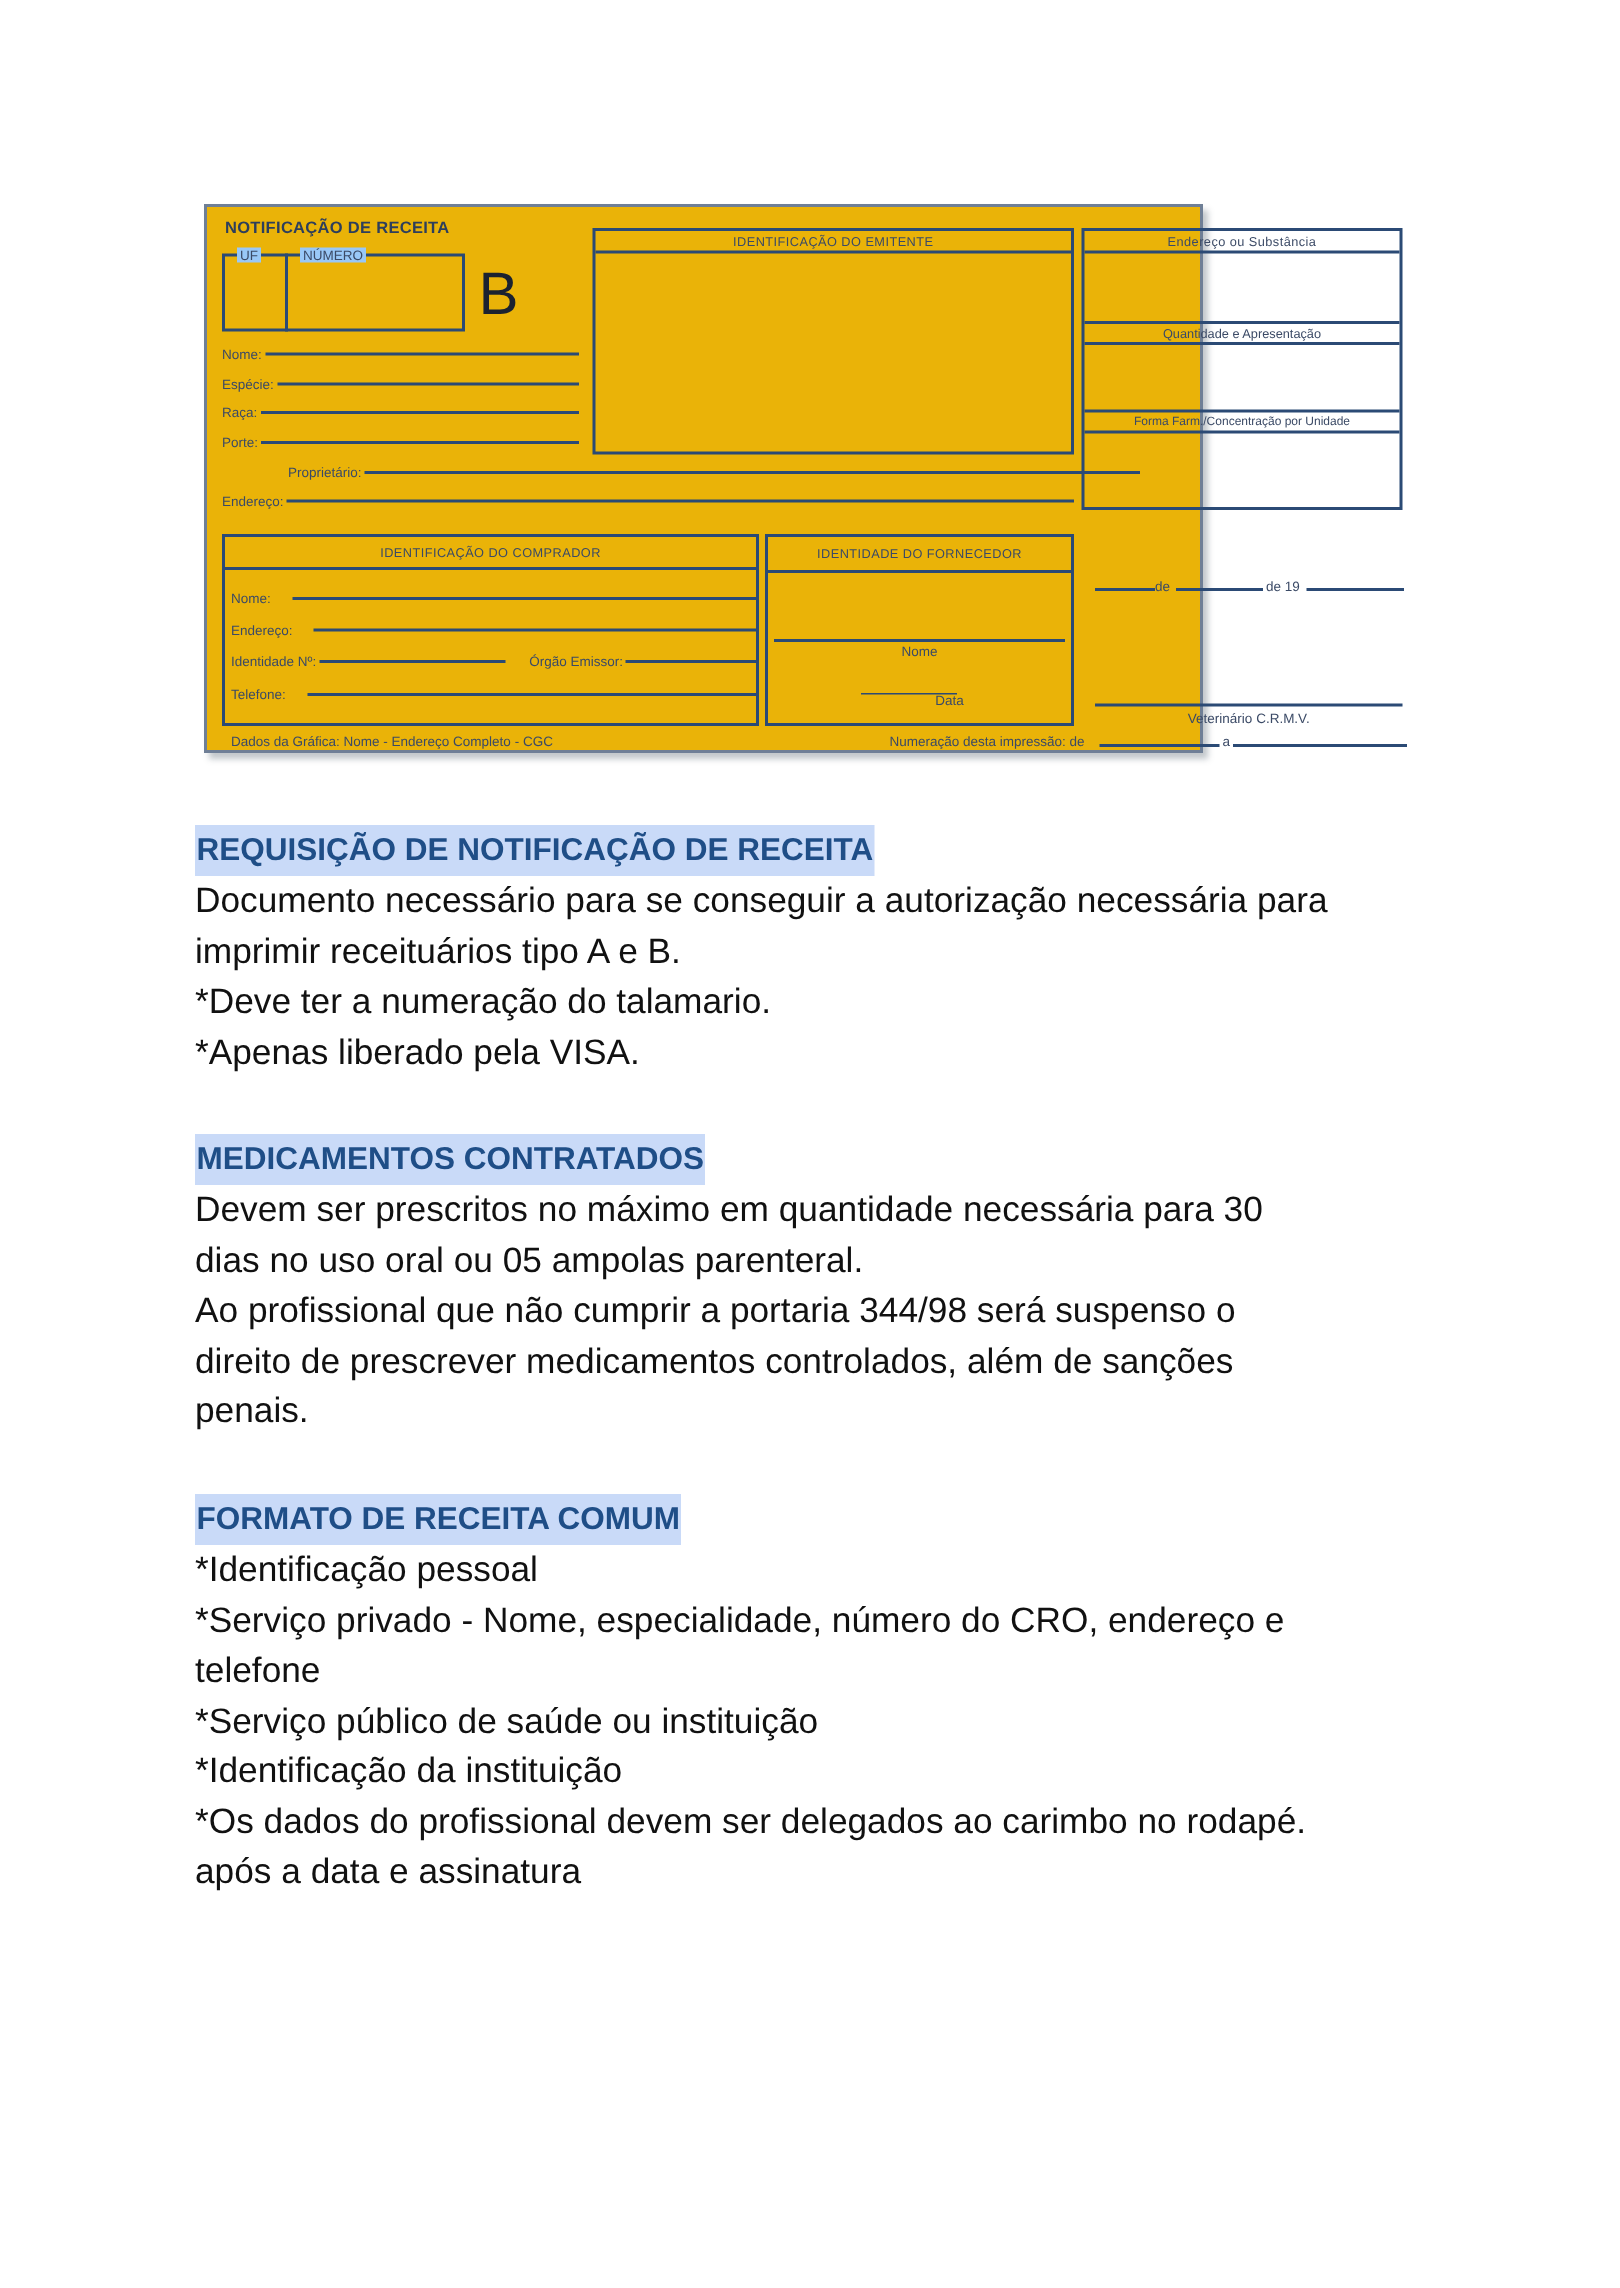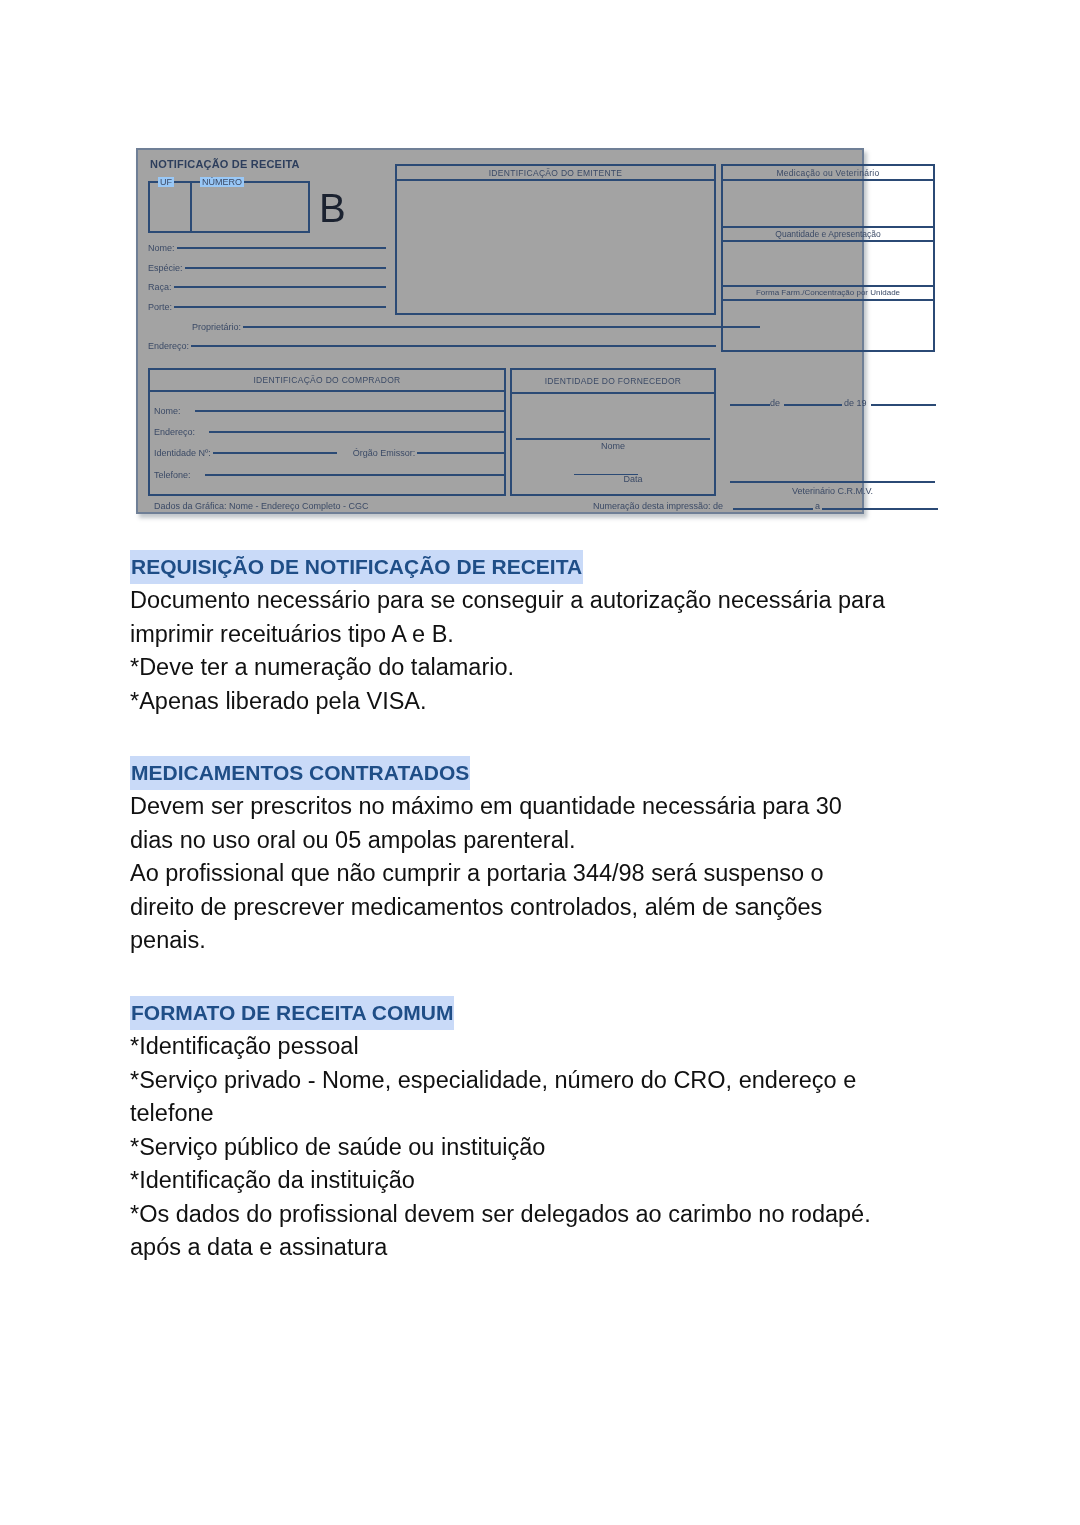--- a/index.html
+++ b/index.html
@@ -1,21 +1,21 @@
 <!DOCTYPE html>
 <html><head>
 <meta charset="utf-8">
 <style>
   html, body { margin: 0; padding: 0; background: #ffffff; }
   body { width: 1080px; height: 1525px; position: relative; overflow: hidden; font-family: "Liberation Sans", sans-serif; }
 
   
   .form {
-    position: absolute; left: 136px; top: 148px; width: 728px; height: 366px;
-    background: #a3a3a3; border: 2px solid #6f7f96; box-sizing: border-box;
+    position: absolute; left: 136px; top: 136px; width: 666px; height: 366px;
+    background: #eab308; border: 2px solid #6f7f96; box-sizing: border-box;
     box-shadow: 3px 4px 4px rgba(120,130,140,0.45);
     color: #2a3650;
   }
   .form .abs { position: absolute; }
   .box { position: absolute; border: 2px solid #2b4a75; box-sizing: border-box; }
   .hline { position: absolute; height: 0; border-top: 2px solid #2b4a75; }
   .tiny { font-size: 9px; line-height: 10px; color: #3b4a66; white-space: nowrap; }
   .title-small { font-size: 11px; font-weight: bold; color: #2d3e5c; letter-spacing: 0.2px; }
   .hdr { position: absolute; left: 0; right: 0; top: 0; height: 15px; border-bottom: 2px solid #2b4a75; box-sizing: border-box; text-align: center; font-size: 8.5px; line-height: 14px; color: #3b4a66; letter-spacing: 0.3px; }
   .big-b { font-size: 40px; color: #1b2230; font-weight: normal; line-height: 40px; }
@@ -68,21 +68,21 @@
   <div class="field-row" style="left:10px; top:191px; width:568px;">
       <span class="lbl">Endereço:</span>
       <span class="ln"></span>
     </div>
 
   <div class="box" style="left:257px; top:14px; width:321px; height:151px;">
     <div class="hdr">IDENTIFICAÇÃO DO EMITENTE</div>
   </div>
 
   <div class="box" style="left:583px; top:14px; width:214px; height:188px;">
-    <div class="hdr">Medicação ou Veterinário</div>
+    <div class="hdr">Endereço ou Substância</div>
     <div class="abs" style="left:0; right:0; top:60px; height:16px; border-top:2px solid #2b4a75; border-bottom:2px solid #2b4a75; box-sizing:border-box; text-align:center; font-size:8.5px; line-height:12px; color:#3b4a66;">Quantidade e Apresentação</div>
     <div class="abs" style="left:0; right:0; top:119px; height:16px; border-top:2px solid #2b4a75; border-bottom:2px solid #2b4a75; box-sizing:border-box; text-align:center; font-size:8px; line-height:12px; color:#3b4a66; white-space:nowrap;">Forma Farm./Concentração por Unidade</div>
   </div>
 
   <div class="box" style="left:10px; top:218px; width:358px; height:128px;">
     <div class="hdr" style="height:22px; line-height:20px;">IDENTIFICAÇÃO DO COMPRADOR</div>
     <div class="field-row" style="left:4px; top:36px; right:0;">
         <span class="lbl">Nome:</span>
         <span class="ln" style="margin-left:14px;"></span>
       </div>

